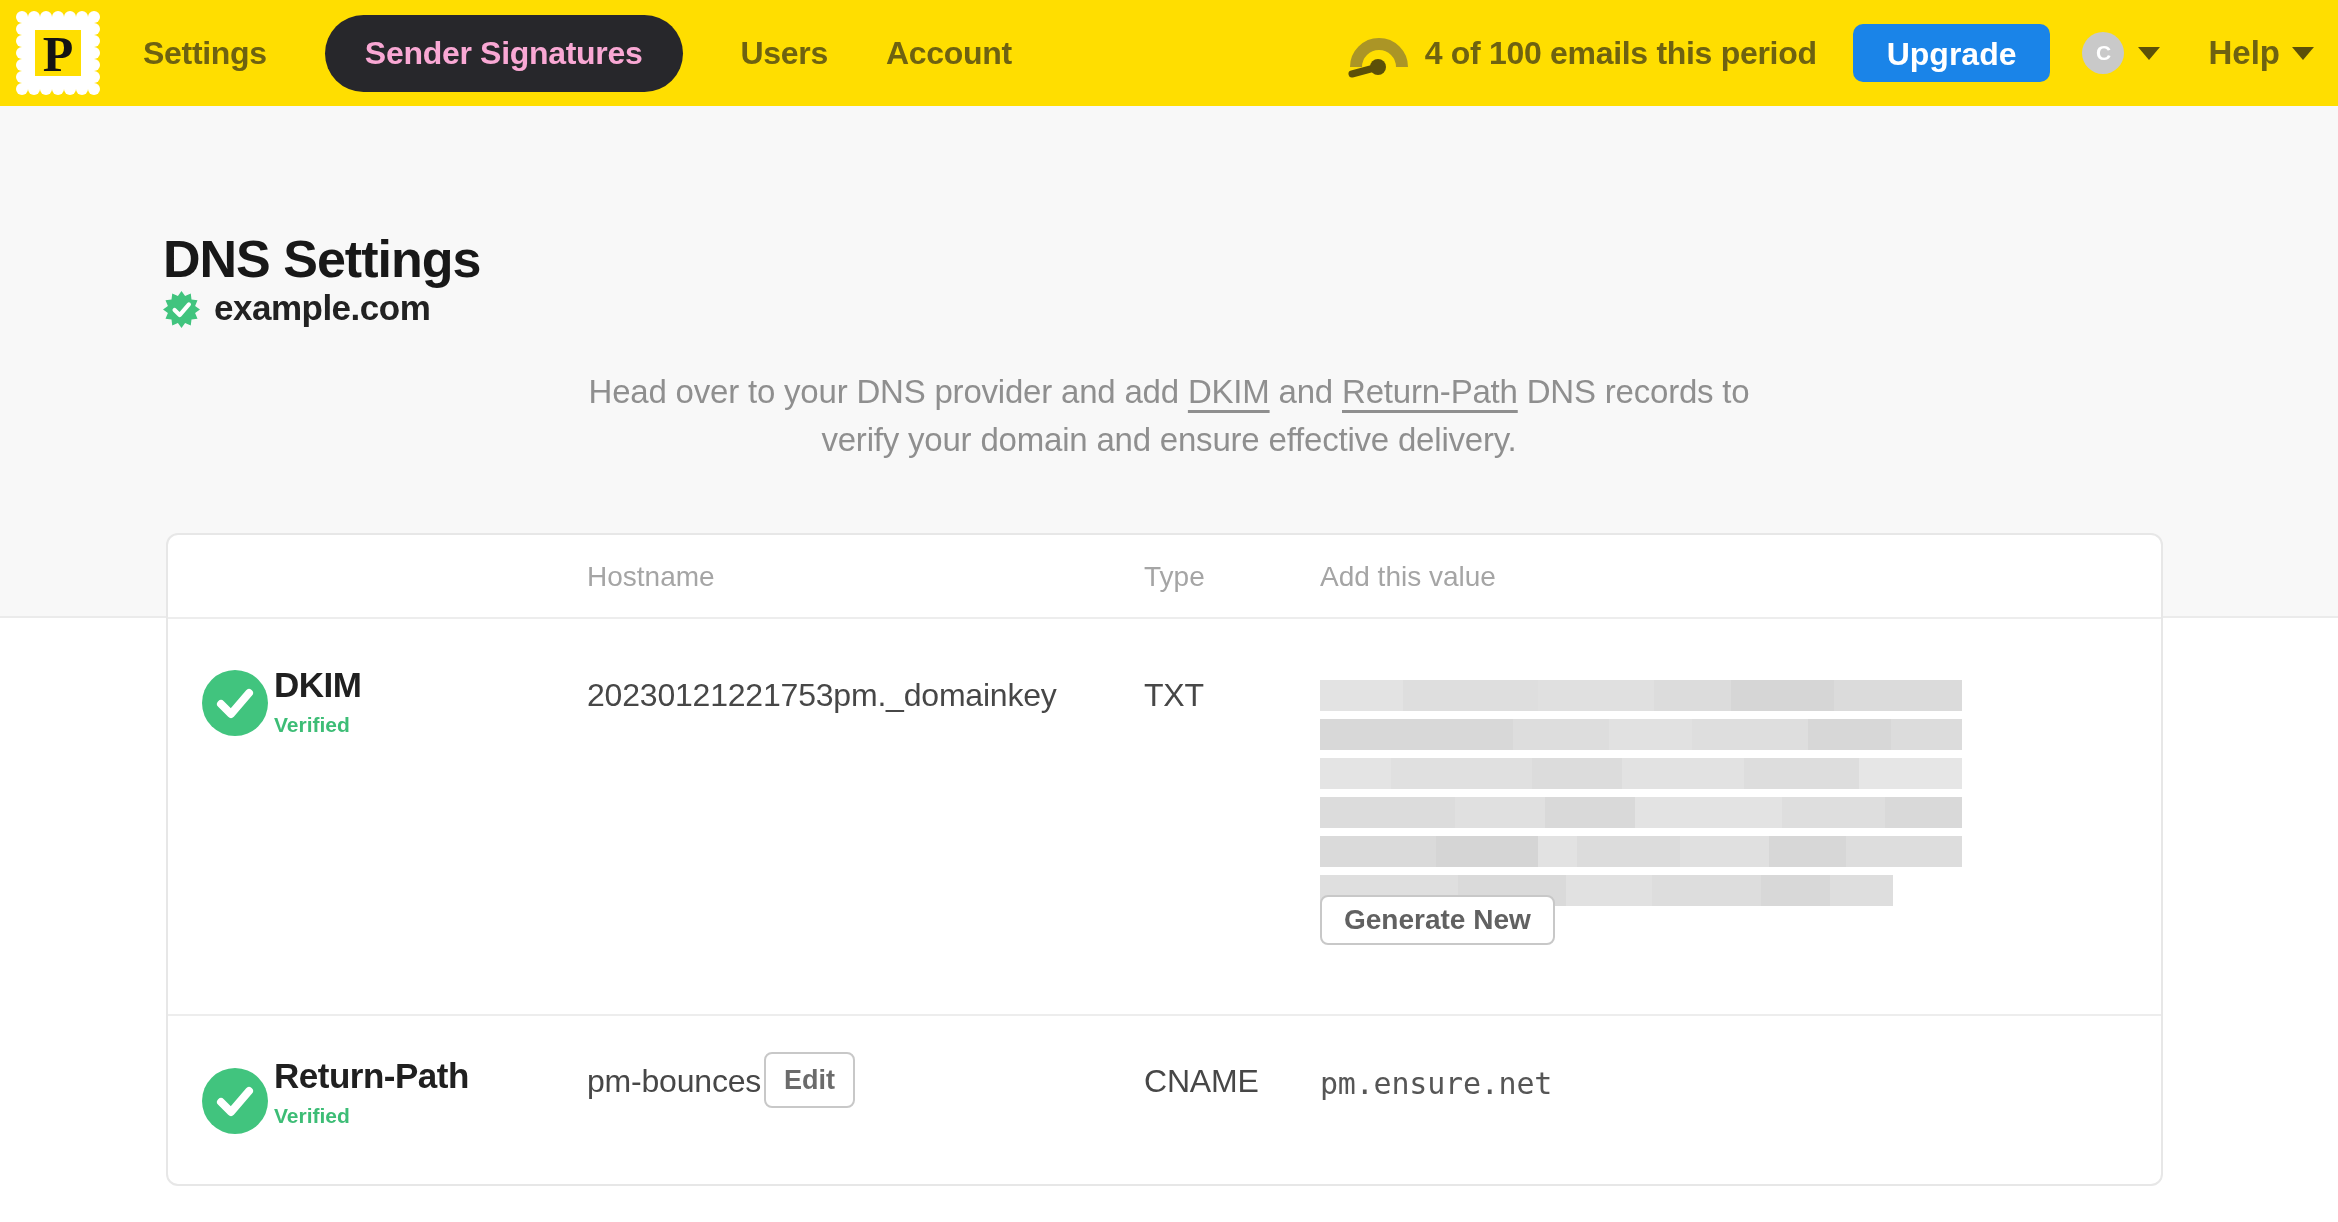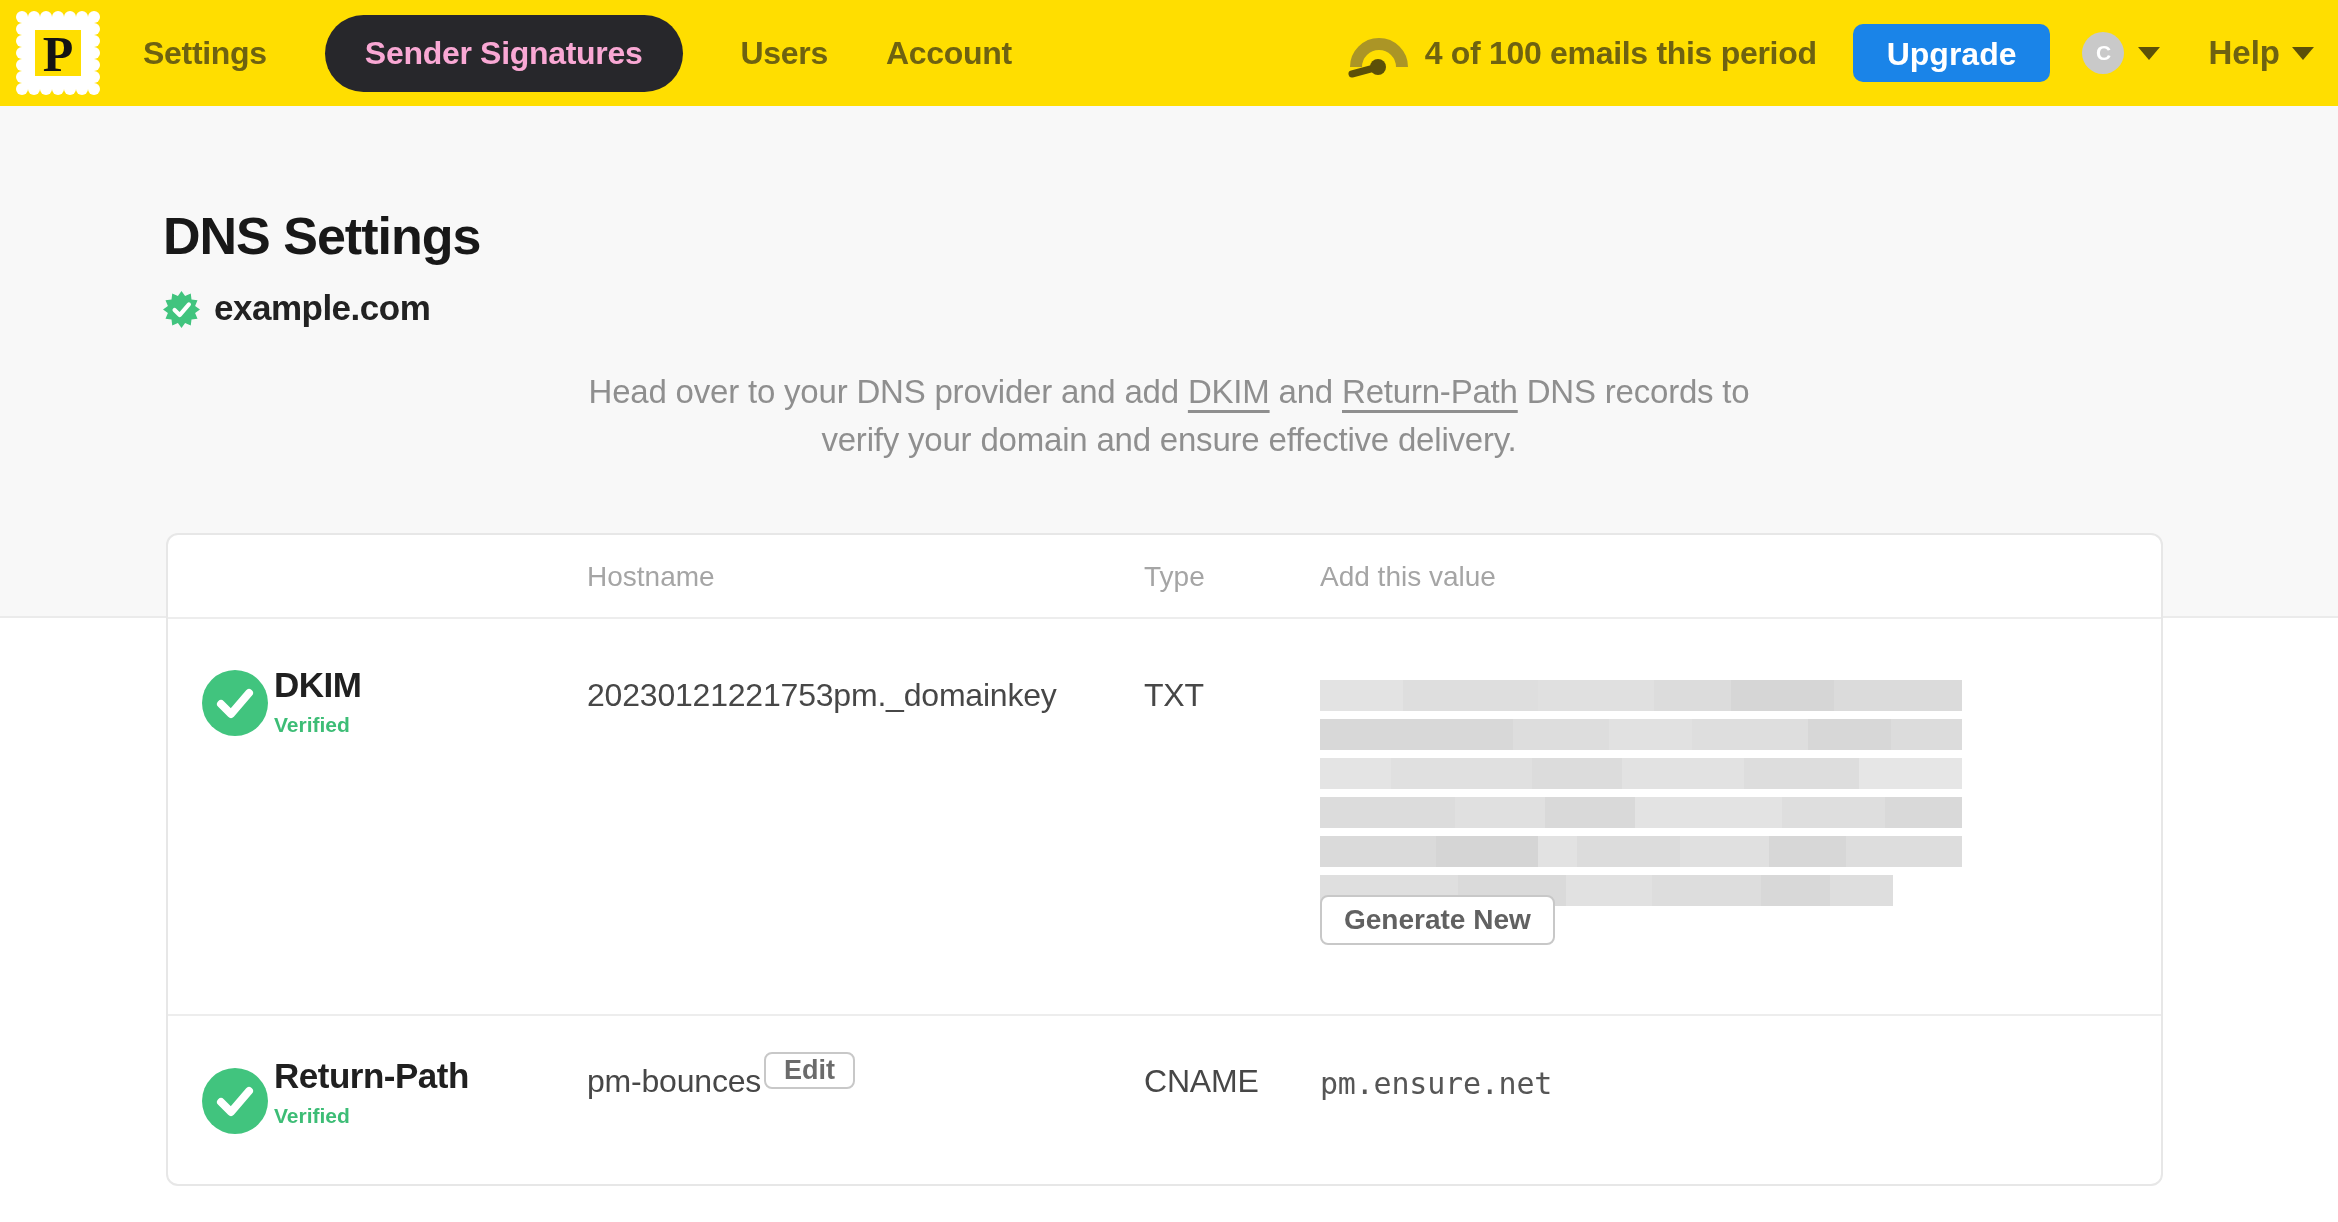--- a/index.html
+++ b/index.html
@@ -38,21 +38,21 @@
     font-size:21px; font-weight:bold; display:flex; align-items:center; justify-content:center;
   }
   .caret {
     width:0; height:0; border-left:11px solid transparent; border-right:11px solid transparent;
     border-top:13px solid #5c5008;
   }
   .help-wrap { margin-left:48px; display:flex; align-items:center; gap:12px; cursor:pointer; }
   .help-label { font-size:33px; font-weight:bold; color:#6e6211; }
 
   
-  .title { position:absolute; left:163px; top:206px; font-size:52px; font-weight:bold; color:#181818; letter-spacing:-1px; }
+  .title { position:absolute; left:163px; top:229px; font-size:52px; font-weight:bold; color:#181818; letter-spacing:-1px; }
   .domain-line { position:absolute; left:163px; top:288px; display:flex; align-items:flex-end; gap:14px; }
   .domain-name { font-size:35px; font-weight:bold; color:#222; letter-spacing:-0.5px; }
   .intro {
     position:absolute; left:0; top:368px; width:2338px; text-align:center;
     font-size:33px; color:#8f8f8f; line-height:48px; letter-spacing:-0.2px;
   }
   .intro a { color:#8f8f8f; text-decoration:underline; text-underline-offset:7px; cursor:pointer; }
 
   
   .card {
@@ -77,21 +77,21 @@
   .rl3 { background:linear-gradient(90deg,#e4e4e4 0 11%,#e0e0e0 11% 33%,#dcdcdc 33% 47%,#e2e2e2 47% 66%,#dddddd 66% 84%,#e6e6e6 84% 100%); }
   .rl4 { background:linear-gradient(90deg,#dcdcdc 0 21%,#e0e0e0 21% 35%,#d9d9d9 35% 49%,#e3e3e3 49% 72%,#dedede 72% 88%,#d9d9d9 88% 100%); }
   .rl5 { background:linear-gradient(90deg,#dadada 0 18%,#d5d5d5 18% 34%,#e2e2e2 34% 40%,#dcdcdc 40% 56%,#e0e0e0 56% 70%,#d7d7d7 70% 82%,#dddddd 82% 100%); }
   .rl6 { width:573px; background:linear-gradient(90deg,#dfdfdf 0 24%,#dadada 24% 43%,#e1e1e1 43% 58%,#dddddd 58% 77%,#d8d8d8 77% 89%,#dedede 89% 100%); }
 
   .btn-outline {
     background:#ffffff; border:2px solid #c8c8c8; border-radius:8px;
     font-family:"Liberation Sans", sans-serif; color:#616161; cursor:pointer; white-space:nowrap;
   }
   .btn-generate { position:absolute; left:1152px; top:360px; height:50px; padding:0 22px; font-size:28px; font-weight:bold; }
-  .btn-edit { position:absolute; left:596px; top:517px; height:37px; padding:0 18px; font-size:27px; font-weight:bold; color:#6b6b6b; }
+  .btn-edit { position:absolute; left:596px; top:517px; height:56px; padding:0 18px; font-size:27px; font-weight:bold; color:#6b6b6b; }
 </style>
 </head>
 <body>
 
 <div class="page">
   <div class="page-rule"></div>
 
   <div class="nav">
     <div class="nav-logo">
       <svg width="88" height="88" viewBox="0 0 88 88">

